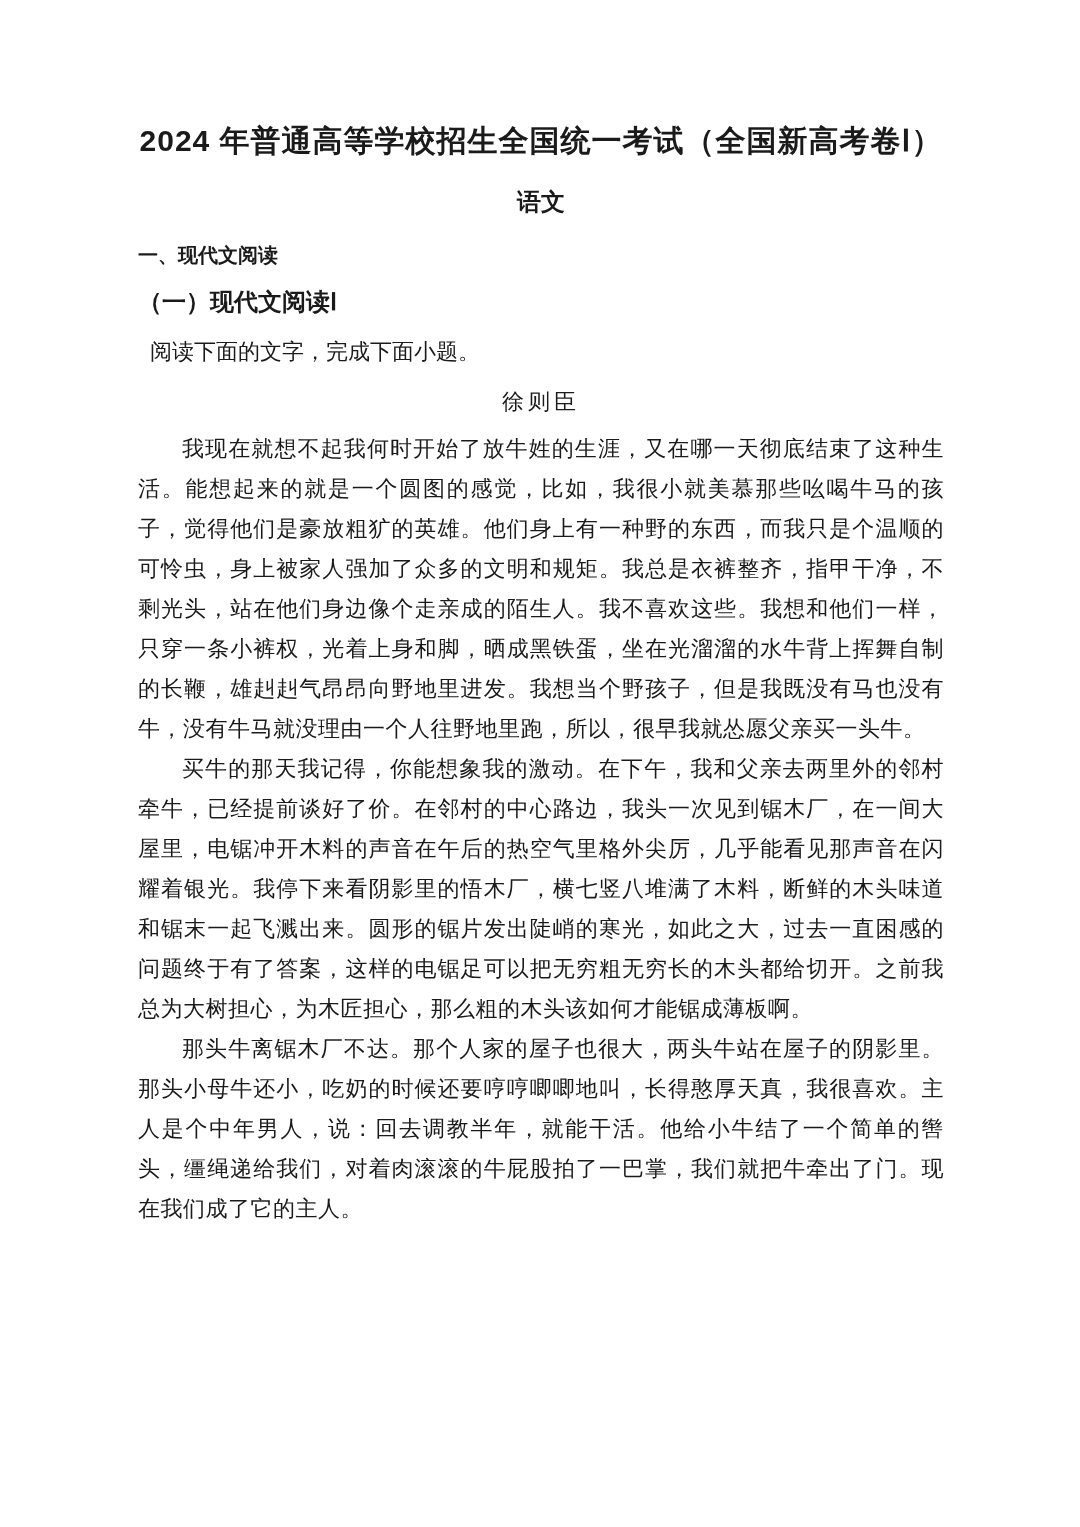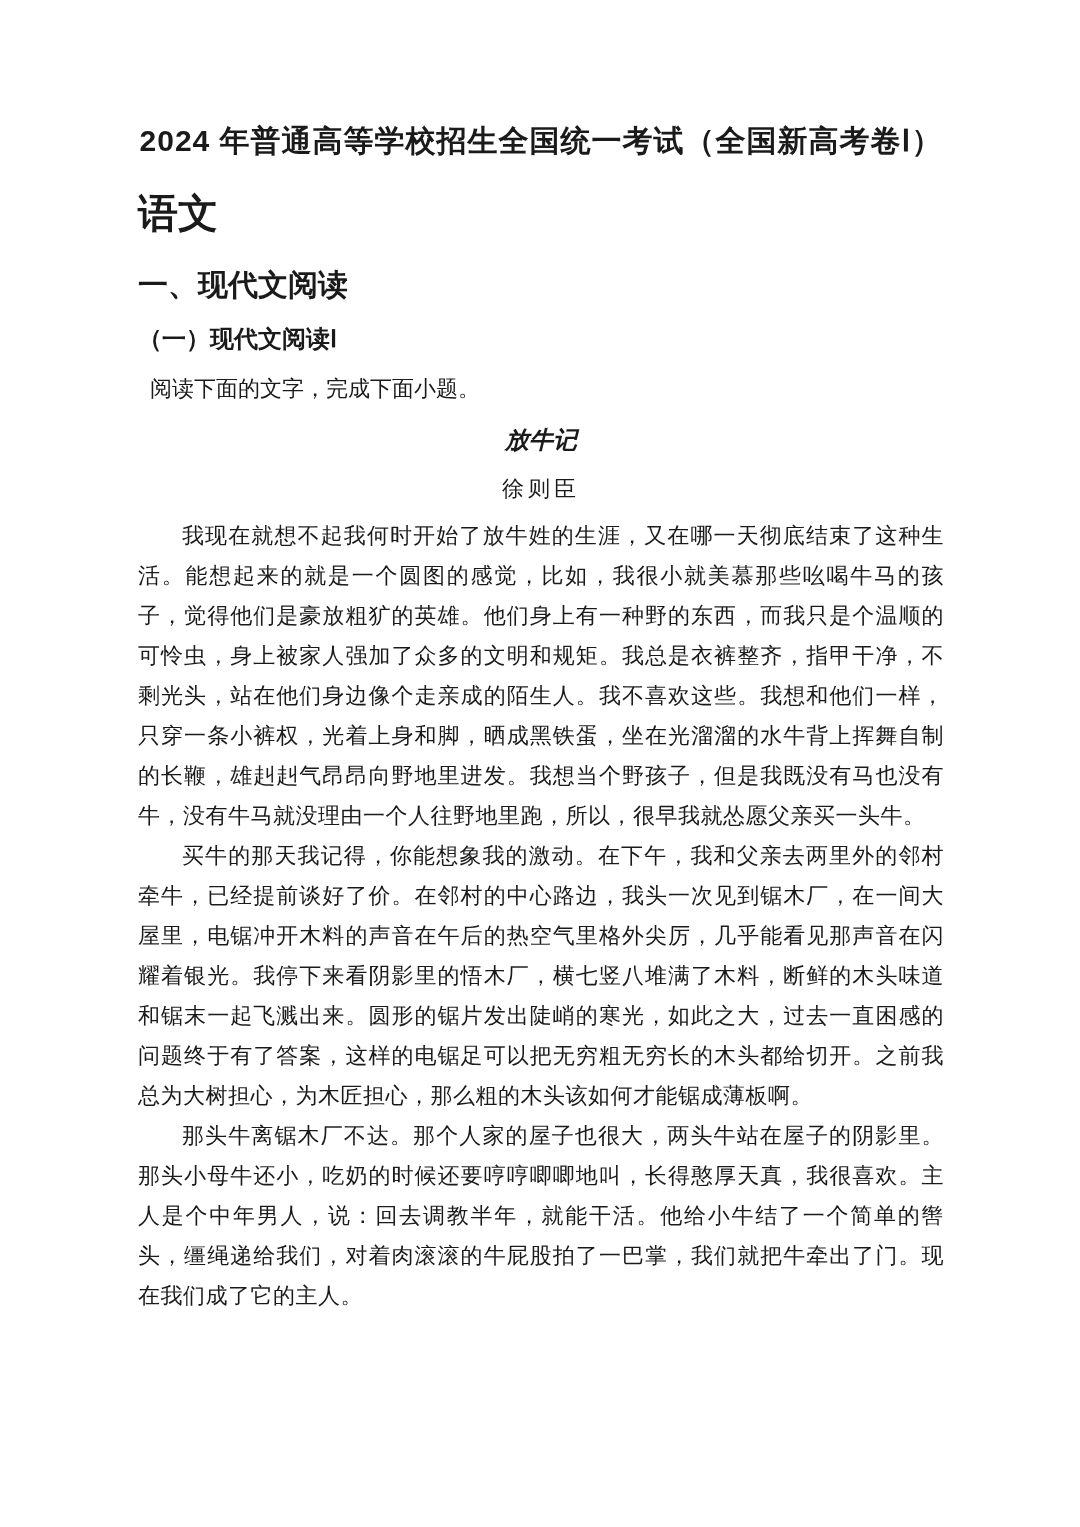--- a/index.html
+++ b/index.html
@@ -24,35 +24,36 @@
   .exam-title {
     text-align: center;
     font-weight: bold;
     font-size: 30px;
     line-height: 1.25;
     font-family: "Liberation Sans", sans-serif;
     margin: 0 0 26px 0;
     letter-spacing: 1px;
   }
   .exam-subject {
+    text-align: center;
     font-weight: bold;
-    font-size: 40px;
+    font-size: 24px;
     font-family: Liberation Mono, monospace;
     margin: 0 0 24px 0;
   }
   .exam-note {
     text-align: center;
     font-weight: bold;
     font-size: 23px;
     font-family: "Liberation Sans", sans-serif;
     margin: 0 0 20px 0;
   }
   .section-heading {
     font-weight: bold;
-    font-size: 30px;
+    font-size: 20px;
     font-family: "Liberation Sans", sans-serif;
     margin: 12px 0 17px 0;
   }
   .subsection-heading {
     font-weight: bold;
     font-size: 24px;
     font-family: "Liberation Sans", sans-serif;
     margin: 0 0 19px 0;
   }
   .reading-instruction {
@@ -92,21 +93,20 @@
 
 
   <div class="section-heading">一、现代文阅读</div>
 
   <div class="subsection-heading">（一）现代文阅读Ⅰ</div>
 
   <div class="reading-instruction">阅读下面的文字，完成下面小题。</div>
 
   <div class="passage">
 
-    <div class="passage-title">放牛记</div>
 
     <div class="passage-author">徐则臣</div>
 
     <p>我现在就想不起我何时开始了放牛姓的生涯，又在哪一天彻底结束了这种生活。能想起来的就是一个圆图的感觉，比如，我很小就美慕那些吆喝牛马的孩子，觉得他们是豪放粗犷的英雄。他们身上有一种野的东西，而我只是个温顺的可怜虫，身上被家人强加了众多的文明和规矩。我总是衣裤整齐，指甲干净，不剩光头，站在他们身边像个走亲成的陌生人。我不喜欢这些。我想和他们一样，只穿一条小裤权，光着上身和脚，晒成黑铁蛋，坐在光溜溜的水牛背上挥舞自制的长鞭，雄赳赳气昂昂向野地里进发。我想当个野孩子，但是我既没有马也没有牛，没有牛马就没理由一个人往野地里跑，所以，很早我就怂愿父亲买一头牛。</p>
 
 
     <p>买牛的那天我记得，你能想象我的激动。在下午，我和父亲去两里外的邻村牵牛，已经提前谈好了价。在邻村的中心路边，我头一次见到锯木厂，在一间大屋里，电锯冲开木料的声音在午后的热空气里格外尖厉，几乎能看见那声音在闪耀着银光。我停下来看阴影里的悟木厂，横七竖八堆满了木料，断鲜的木头味道和锯末一起飞溅出来。圆形的锯片发出陡峭的寒光，如此之大，过去一直困感的问题终于有了答案，这样的电锯足可以把无穷粗无穷长的木头都给切开。之前我总为大树担心，为木匠担心，那么粗的木头该如何才能锯成薄板啊。</p>
 
     <p>那头牛离锯木厂不达。那个人家的屋子也很大，两头牛站在屋子的阴影里。那头小母牛还小，吃奶的时候还要哼哼唧唧地叫，长得憨厚天真，我很喜欢。主人是个中年男人，说：回去调教半年，就能干活。他给小牛结了一个简单的辔头，缰绳递给我们，对着肉滚滚的牛屁股拍了一巴掌，我们就把牛牵出了门。现在我们成了它的主人。</p>
 

